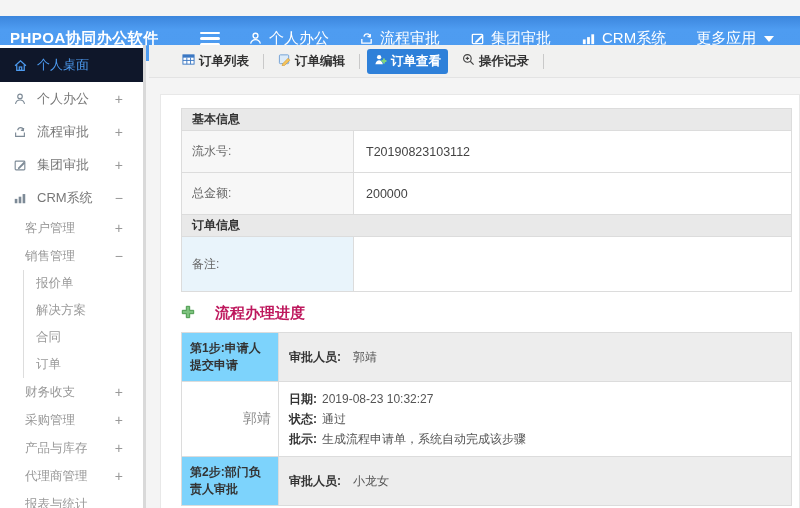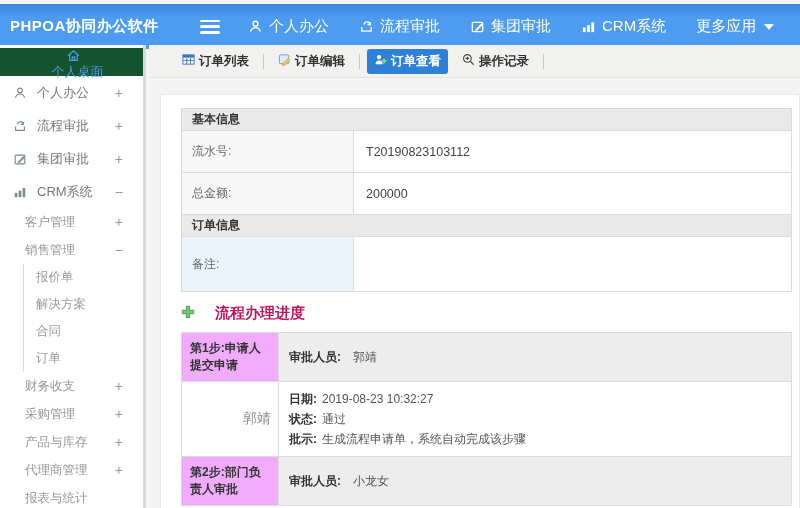--- a/index.html
+++ b/index.html
@@ -8,21 +8,21 @@
     --success-green:#67b168;
   }
   *{margin:0;padding:0;box-sizing:border-box;}
   html,body{width:800px;height:508px;overflow:hidden;}
   body{
     font-family:"Liberation Sans","DejaVu Sans",sans-serif;
     font-size:12px;color:#555;background:#f4f4f4;position:relative;
   }
   
   .topbar{
-    position:absolute;top:4px;left:0;width:800px;height:45px;
+    position:absolute;top:16px;left:0;width:800px;height:45px;
     background:linear-gradient(180deg,#3c86dd 0%,#4e9cf1 30%,#4d9bf0 100%);
     display:flex;align-items:center;color:#fff;
   }
   .logo{flex:0 0 200px;font-size:15px;font-weight:bold;padding-left:10px;letter-spacing:.5px;}
   .hamburger{width:20px;height:14px;display:flex;flex-direction:column;justify-content:space-between;cursor:pointer;margin-right:28px;}
   .hamburger i{display:block;height:2.5px;background:#fff;border-radius:2px;}
   .topnav{display:flex;align-items:center;gap:30px;}
   .topnav-item{display:flex;align-items:center;gap:6px;font-size:15px;cursor:pointer;white-space:nowrap;}
   .topnav-item svg{display:block;}
   .caret{width:0;height:0;border-left:5px solid transparent;border-right:5px solid transparent;border-top:6px solid #fff;margin-left:2px;}
@@ -30,21 +30,21 @@
   .sidebar{
     position:absolute;top:45px;left:0;width:146px;bottom:0;background:#fff;
     border-right:3px solid #d9d9d9;padding-top:3px;
   }
   .side-item{display:flex;align-items:center;position:relative;cursor:pointer;color:#777;}
   .side-item .ic{width:16px;display:flex;justify-content:center;margin-right:9px;color:#7d8a96;}
   .side-item.lv1{height:33px;padding-left:12px;font-size:13px;}
   .side-item.lv2{height:28px;padding-left:25px;font-size:12.5px;color:#999;}
   .side-item.lv3{height:27px;margin-left:23px;padding-left:12px;font-size:12.5px;color:#999;border-left:1px solid #ddd;text-align:center;}
   .side-item .toggle{position:absolute;right:20px;font-size:14px;color:#999;font-weight:400;}
-  .side-item.active{background:#14532d;height:28px;color:var(--accent);flex-direction:column;}
+  .side-item.active{background:#0f172a;height:34px;color:var(--accent);}
   .side-item.active .ic{color:var(--accent);}
   
   .main{position:absolute;top:45px;left:149px;right:0;bottom:0;background:#f4f4f4;}
   .tabbar{
     height:33px;background:#f1f1f0;border-bottom:1px solid #e3e3e3;
     display:flex;align-items:center;padding-left:26px;gap:7px;
   }
   .tab{display:flex;align-items:center;gap:4px;padding:4px 7px;font-size:12.5px;color:#333;cursor:pointer;border-radius:3px;white-space:nowrap;font-weight:bold;}
   .tab.active{background:var(--active-tab);color:#fff;}
   .tab-sep{width:1px;height:15px;background:#c9c9c9;}
@@ -54,21 +54,21 @@
   }
   table{width:100%;border-collapse:collapse;table-layout:fixed;}
   td{border:1px solid #dcdcdc;vertical-align:middle;}
   .sec-title td{background:#e9e9e9;font-weight:bold;color:#333;padding:2px 10px;font-size:12px;}
   .lbl{width:172px;background:#f7f7f7;padding:12px 10px;color:#666;}
   .val{padding:6px 12px;color:#444;font-size:12.5px;}
   tr.r40 td{height:40px;}
   tr.r55 td{height:55px;}
   td.note-lbl{background:#e9f4fb;}
   .flow-head{display:flex;align-items:center;gap:20px;margin:12px 0 9px 0;font-size:15px;font-weight:bold;color:#be185d;}
-  .steps-table .step-lbl{width:97px;background:#f0abfc;font-weight:bold;color:#333;padding:7px 8px;font-size:12px;}
+  .steps-table .step-lbl{width:97px;background:#7dd3fc;font-weight:bold;color:#333;padding:7px 8px;font-size:12px;}
   .steps-table .step-approver{background:#ededed;padding:7px 10px;color:#555;}
   .steps-table .step-approver b{color:#333;margin-right:12px;}
   .steps-table .who{background:#fff;text-align:right;padding-right:7px;color:#8a8a8a;font-size:14px;}
   .steps-table .detail{padding:7px 10px;}
   .steps-table .detail div{line-height:20px;}
   .steps-table .detail b{color:#333;margin-right:5px;}
   tr.rdetail td{height:67px;}
 </style>
 </head>
 <body>

